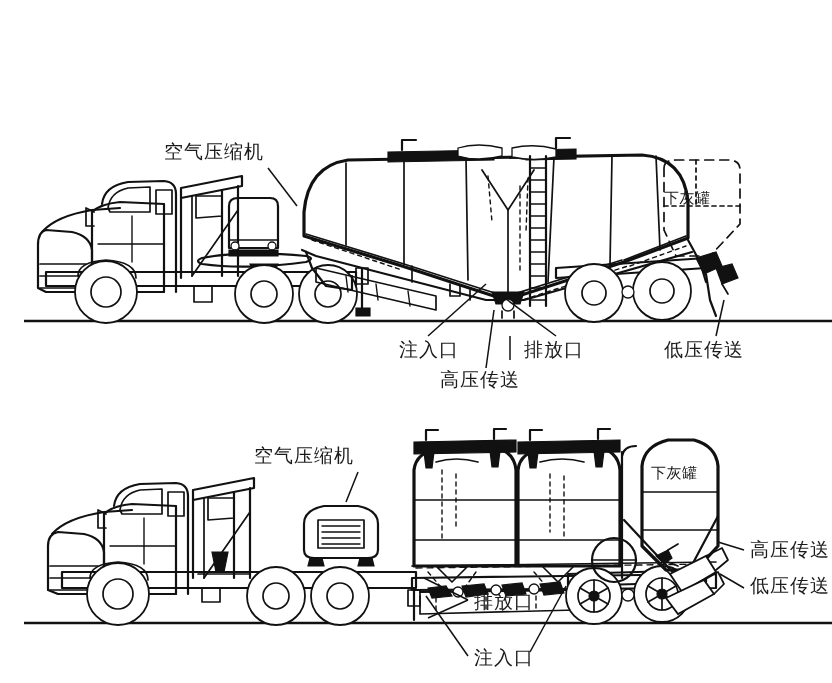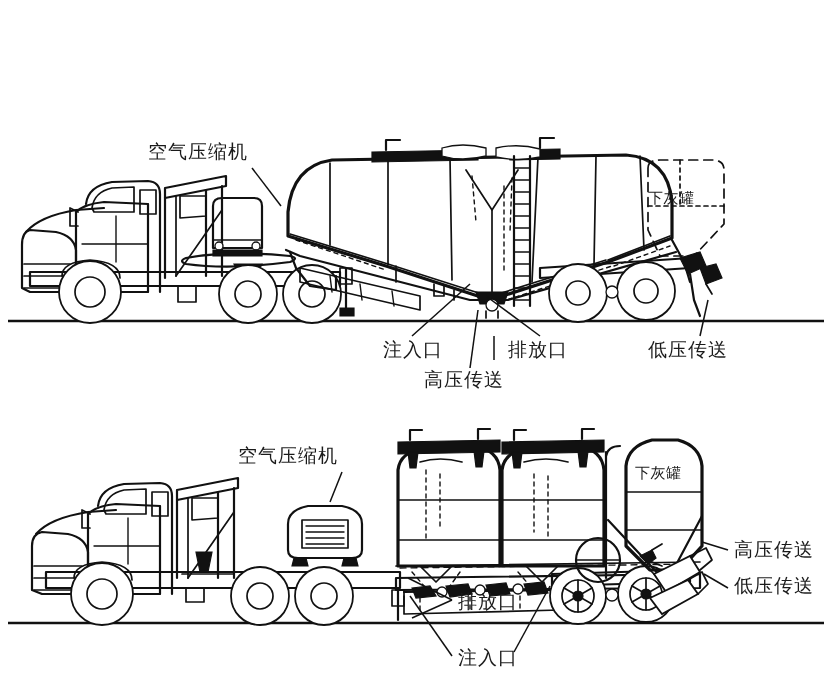--- a/index.html
+++ b/index.html
@@ -12,20 +12,21 @@
     width: 832px;
     height: 683px;
     font-family: "DejaVu Sans", "Liberation Sans", sans-serif;
     overflow: hidden;
     position: relative;
   }
   #diagram-root {
     position: relative;
     width: 704px;
     height: 683px;
+    margin-left: 16px;
   }
   svg#figure {
     display: block;
     width: 832px;
     height: 683px;
   }
   .ln {
     fill: none;
     stroke: #111111;
     stroke-linecap: round;

